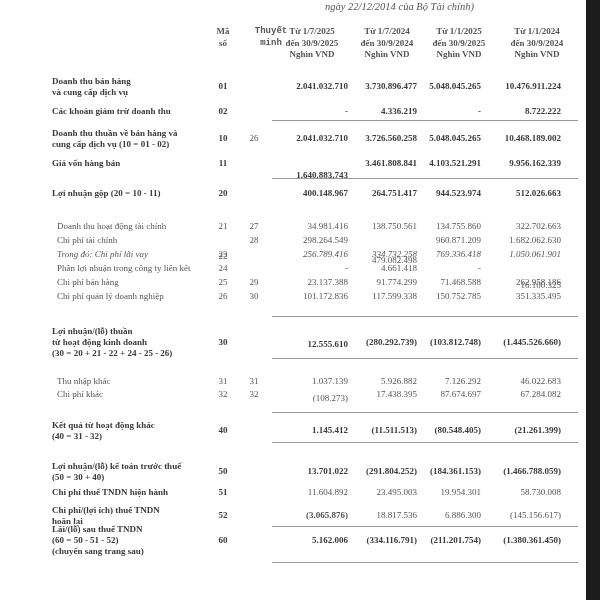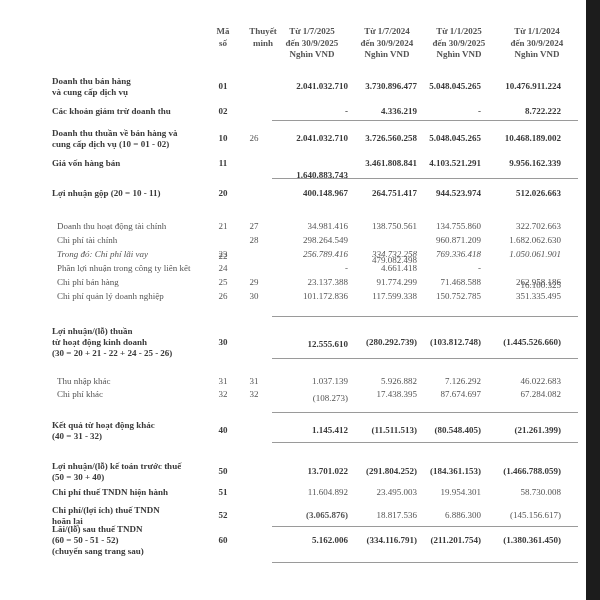--- a/index.html
+++ b/index.html
@@ -22,26 +22,27 @@
   .bold { font-weight:bold; color:#3a3a3a; }
   .normal { font-weight:normal; color:#555; }
   .italic { font-style:italic; }
   .indent { left:57px !important; }
   .rule { position:absolute; left:272px; width:306px; height:0; border-top:1.2px solid #9a9a9a; }
 </style>
 </head>
 <body>
 
 <div class="page">
+  <div class="subtitle">ngày 22/12/2014 của Bộ Tài chính)</div>
 
   <div class="hdr" style="left:212px;width:22px;">
     <div>Mã</div>
     <div>số</div>
   </div>
-  <div class="hdr" style="left:244px;width:38px;">
+  <div class="hdr" style="left:252px;width:38px;font-family:Liberation Mono, monospace;">
     <div>Thuyết</div>
     <div>minh</div>
   </div>
   <div class="hdr" style="left:277px;width:70px;">
     <div>Từ 1/7/2025</div>
     <div>đến 30/9/2025</div>
     <div>Nghìn VND</div>
   </div>
   <div class="hdr" style="left:352px;width:70px;">
     <div>Từ 1/7/2024</div>

